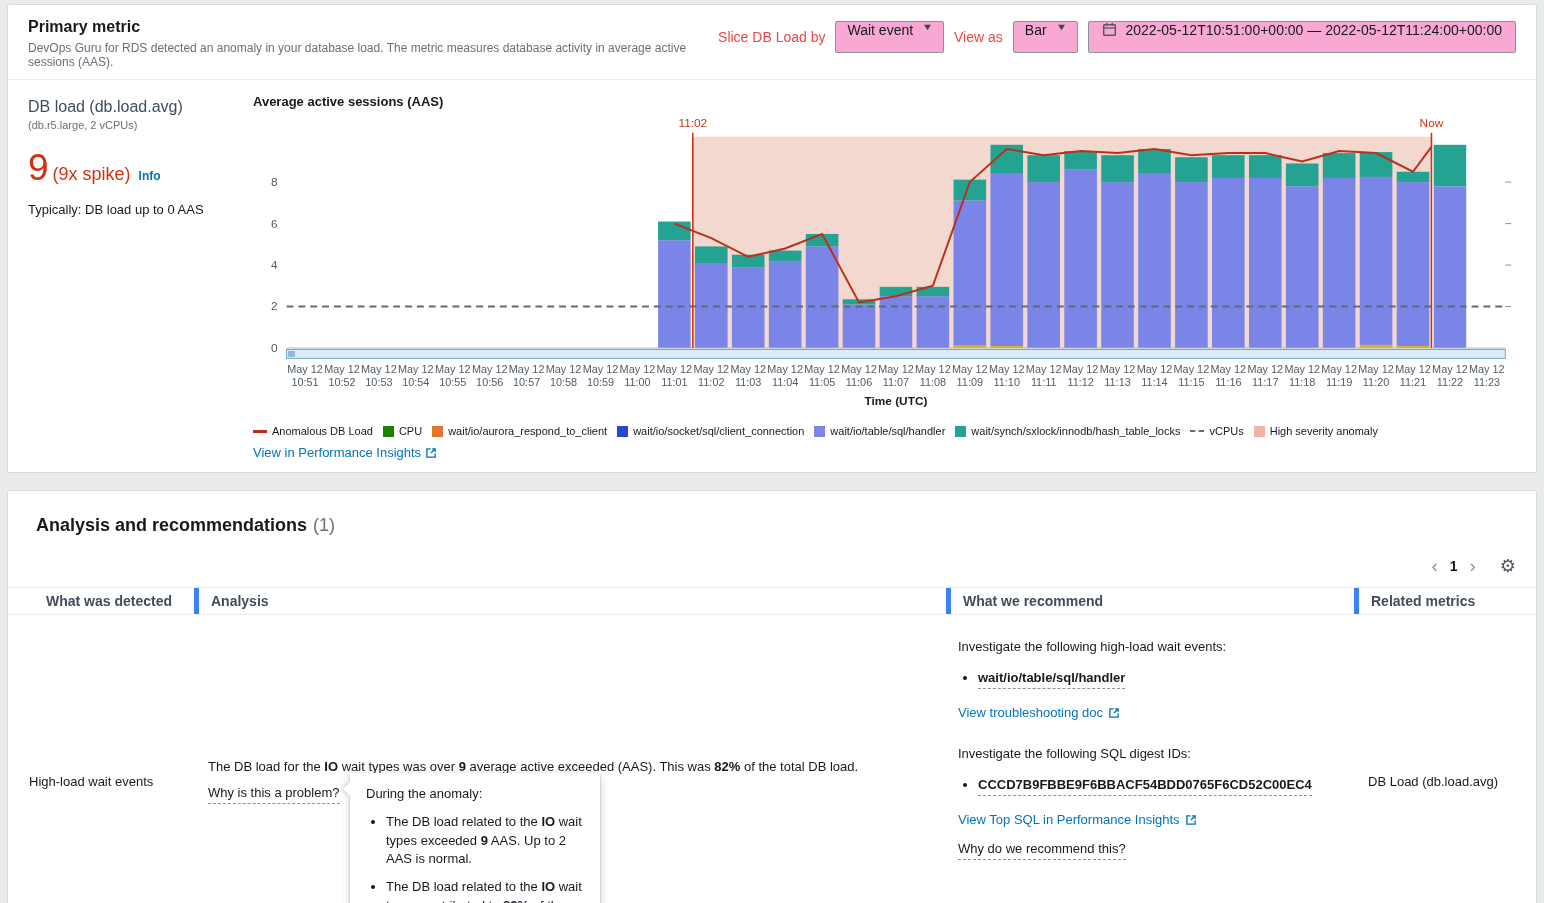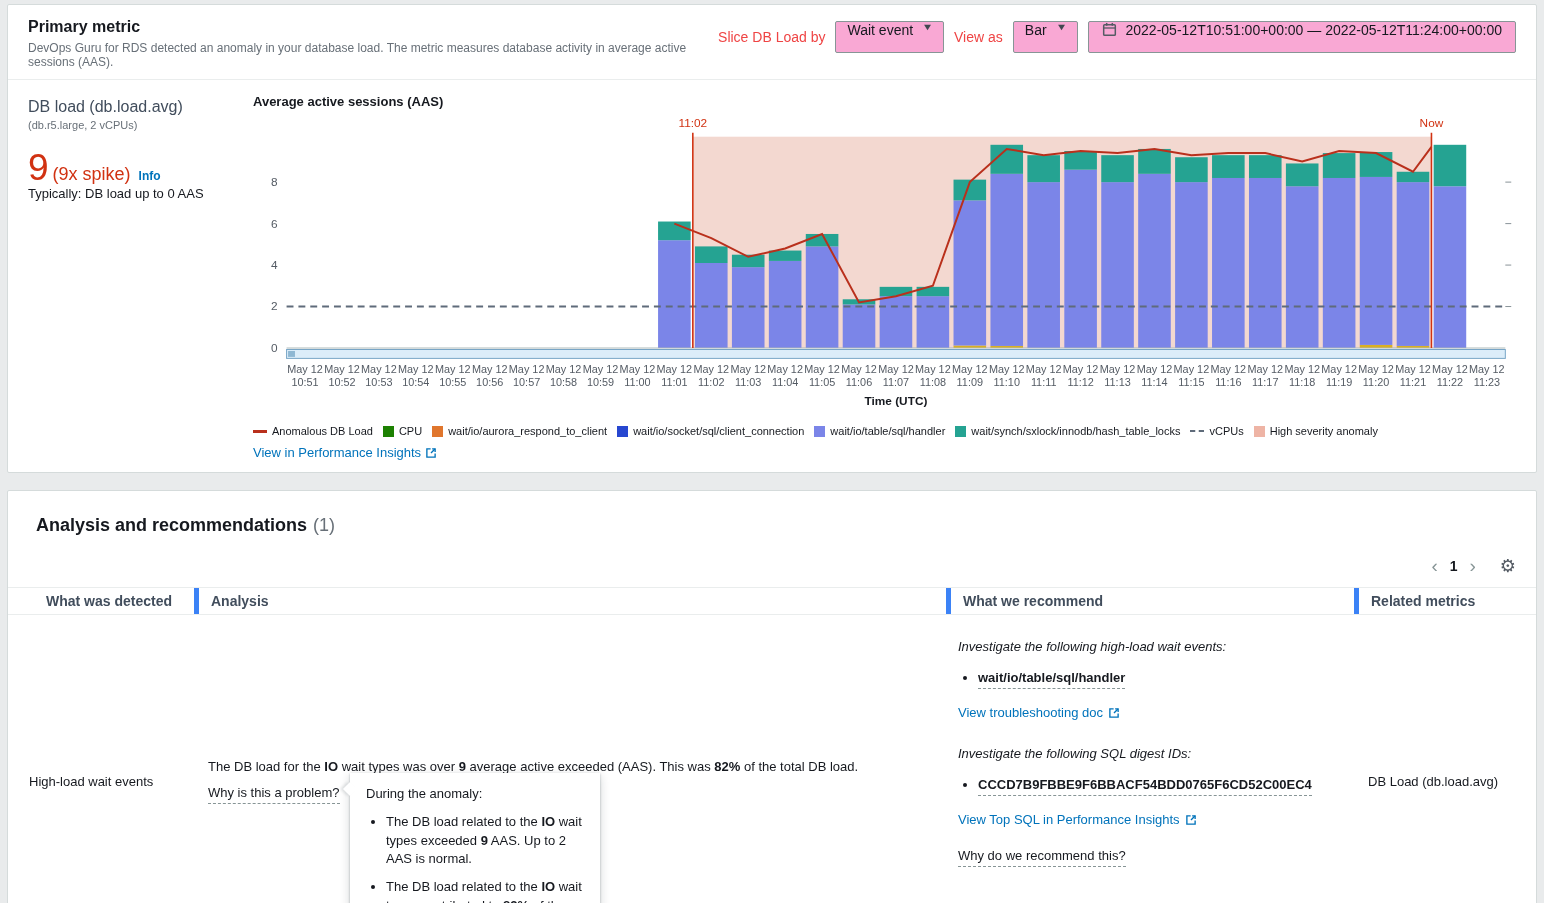--- a/index.html
+++ b/index.html
@@ -32,21 +32,21 @@
 
   
   .p1-body { display:flex; padding:14px 20px 8px; }
   .metric-summary { width:225px; flex:none; padding-top:4px; }
   .ms-title { font-size:16px; color:#414d5c; }
   .ms-sub { font-size:11px; color:#687078; margin-top:3px; }
   .spike-row { margin-top:18px; display:flex; align-items:baseline; }
   .spike-val { font-size:37px; color:#d13212; line-height:1; }
   .spike-label { font-size:18px; color:#d13212; margin-left:4px; }
   .info-link { font-size:12px; font-weight:700; color:#0073bb; margin-left:8px; cursor:pointer; }
-  .typical { font-size:13px; }
+  .typical { font-size:13px; margin-top:16px; }
 
   .chart-wrap { flex:1; min-width:0; }
   .chart-title { font-size:13px; font-weight:700; margin-bottom:4px; }
   #chart-mount svg { display:block; width:100%; }
 
   .legend { display:flex; align-items:center; gap:10px; font-size:11px; white-space:nowrap; margin-top:14px; }
   .legend-item { display:inline-flex; align-items:center; gap:5px; }
   .sw-box  { width:11px; height:11px; display:inline-block; flex:none; }
   .sw-line { width:14px; height:3px; display:inline-block; flex:none; }
   .sw-dash { width:14px; height:0; border-top:2px dashed #5f6b7a; display:inline-block; flex:none; }
@@ -80,27 +80,27 @@
   .tooltip { position:absolute; left:142px; top:14px; width:250px; background:#fff; z-index:5;
              padding:13px 16px 14px; font-size:13px;
              box-shadow:0 1px 2px rgba(0,28,36,.3), 0 3px 10px rgba(0,28,36,.18); }
   .tooltip::before { content:''; position:absolute; left:-5px; top:11px; width:10px; height:10px;
                      background:#fff; transform:rotate(45deg);
                      box-shadow:-2px 2px 3px rgba(0,28,36,.12); }
   .tooltip ul { margin:12px 0 0; padding-left:20px; }
   .tooltip li { margin-bottom:9px; line-height:1.45; }
 
   .td-recommend { padding:14px 12px 0; font-size:13px; }
-  .rec-intro { margin-top:10px;font-style:italic; }
+  .rec-intro { margin-top:10px; }
   .rec-intro2 { margin-top:22px; }
   .rec-ul { margin:16px 0 14px; padding-left:20px; }
   .rec-item-text { font-weight:700; border-bottom:1px dashed #879596; padding-bottom:3px; cursor:pointer; }
   .rec-link { color:#0073bb; display:inline-flex; align-items:center; gap:5px; cursor:pointer;
               margin:6px 0 4px; }
-  .why2-link { display:inline-block; margin-top:17px; border-bottom:1px dashed #879596;
+  .why2-link { display:inline-block; margin-top:10px; border-bottom:1px dashed #879596;
                padding-bottom:3px; cursor:pointer; }
   .td-related { display:flex; align-items:center; padding:0 12px 0 14px; font-size:13px; }
 </style>
 </head>
 <body>
 
 <section class="panel panel1">
   <div class="p1-head">
     <div>
       <h2 class="p1-title">Primary metric</h2>

